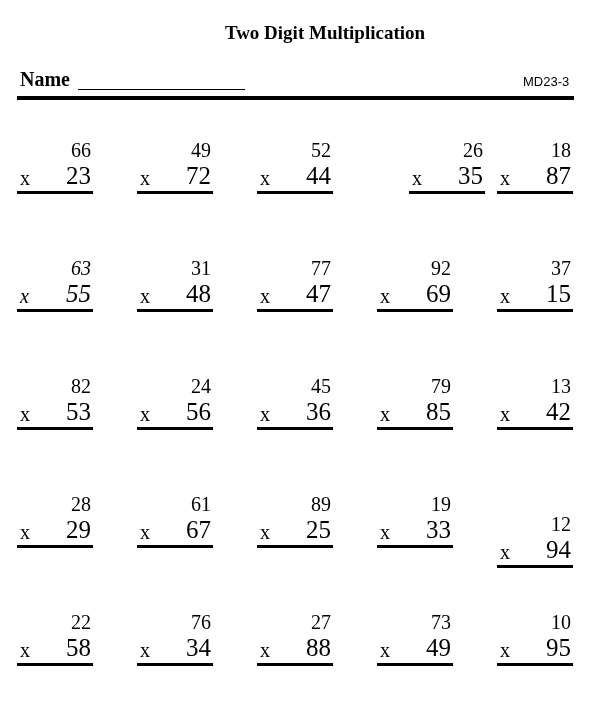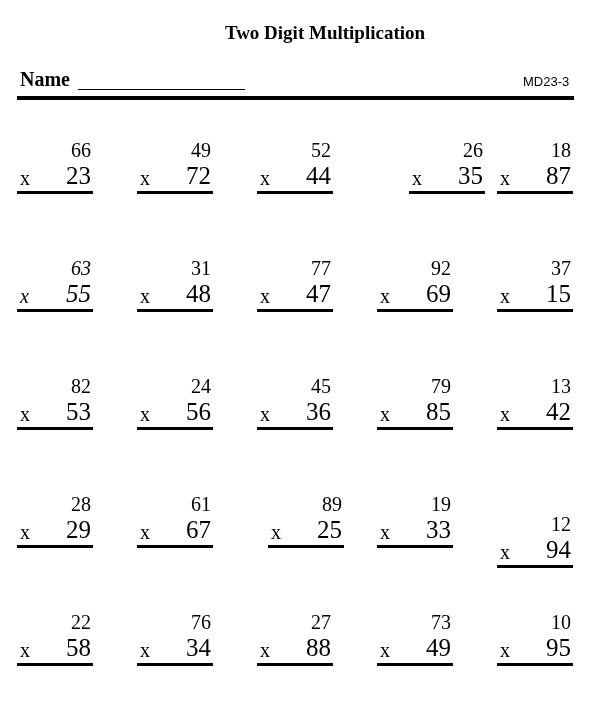--- a/index.html
+++ b/index.html
@@ -196,21 +196,21 @@
         <span class="times">x</span>
         <span class="bottom-num">29</span>
         <div class="answer-line"></div>
       </div>
       <div class="problem" style="left: 137px; top: 493px;">
         <span class="top-num">61</span>
         <span class="times">x</span>
         <span class="bottom-num">67</span>
         <div class="answer-line"></div>
       </div>
-      <div class="problem" style="left: 257px; top: 493px; margin-left: 11px;">
+      <div class="problem" style="left: 257px; top: 493px;">
         <span class="top-num">89</span>
         <span class="times">x</span>
         <span class="bottom-num">25</span>
         <div class="answer-line"></div>
       </div>
       <div class="problem" style="left: 377px; top: 493px;">
         <span class="top-num">19</span>
         <span class="times">x</span>
         <span class="bottom-num">33</span>
         <div class="answer-line"></div>

